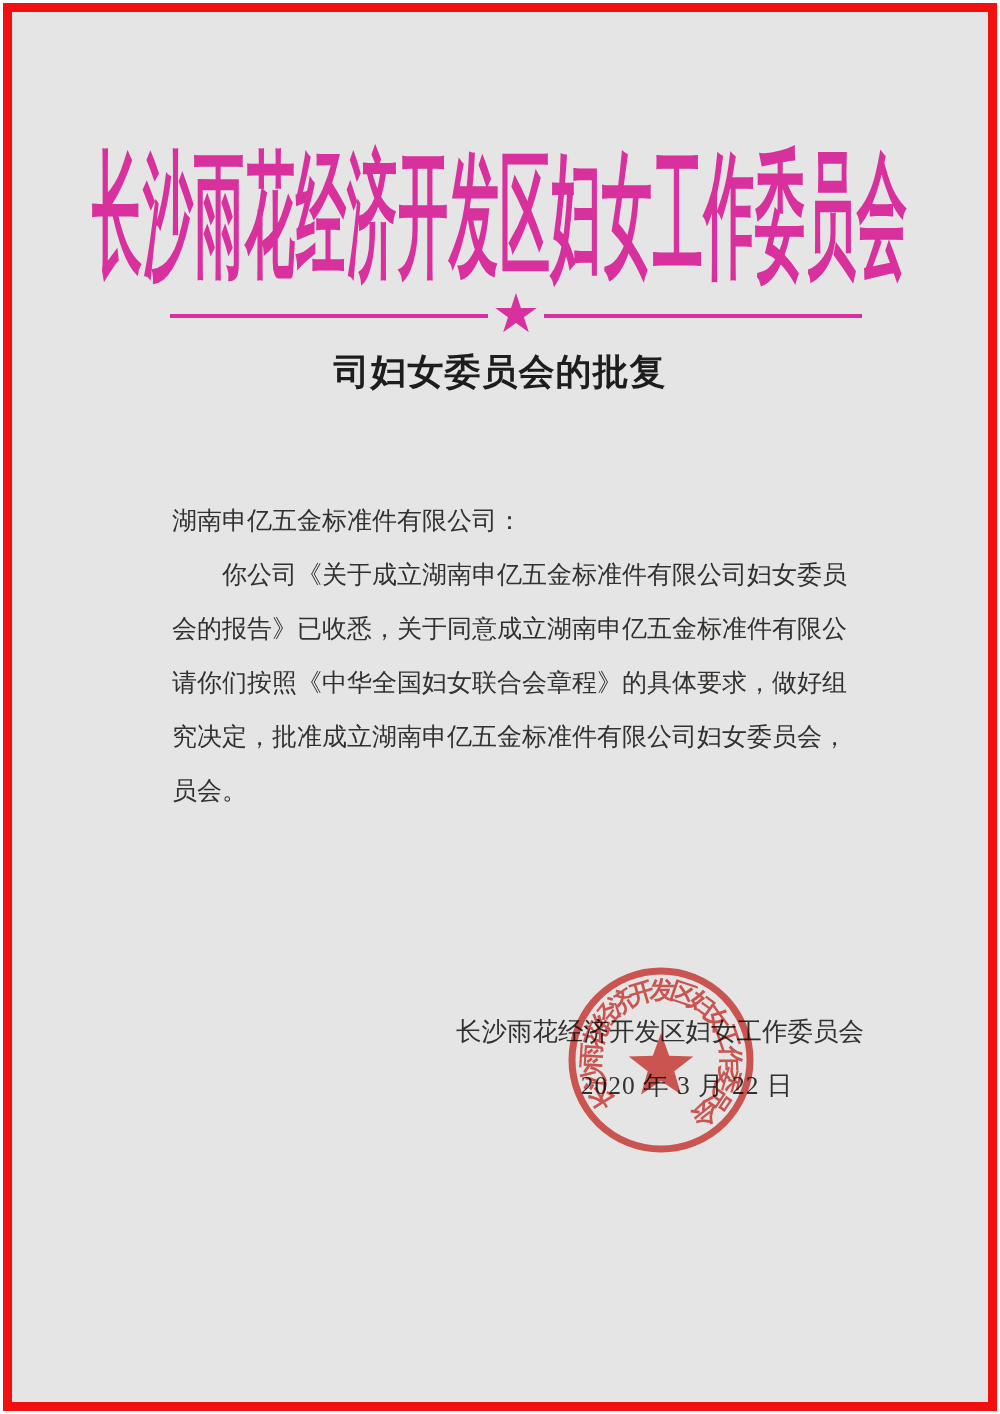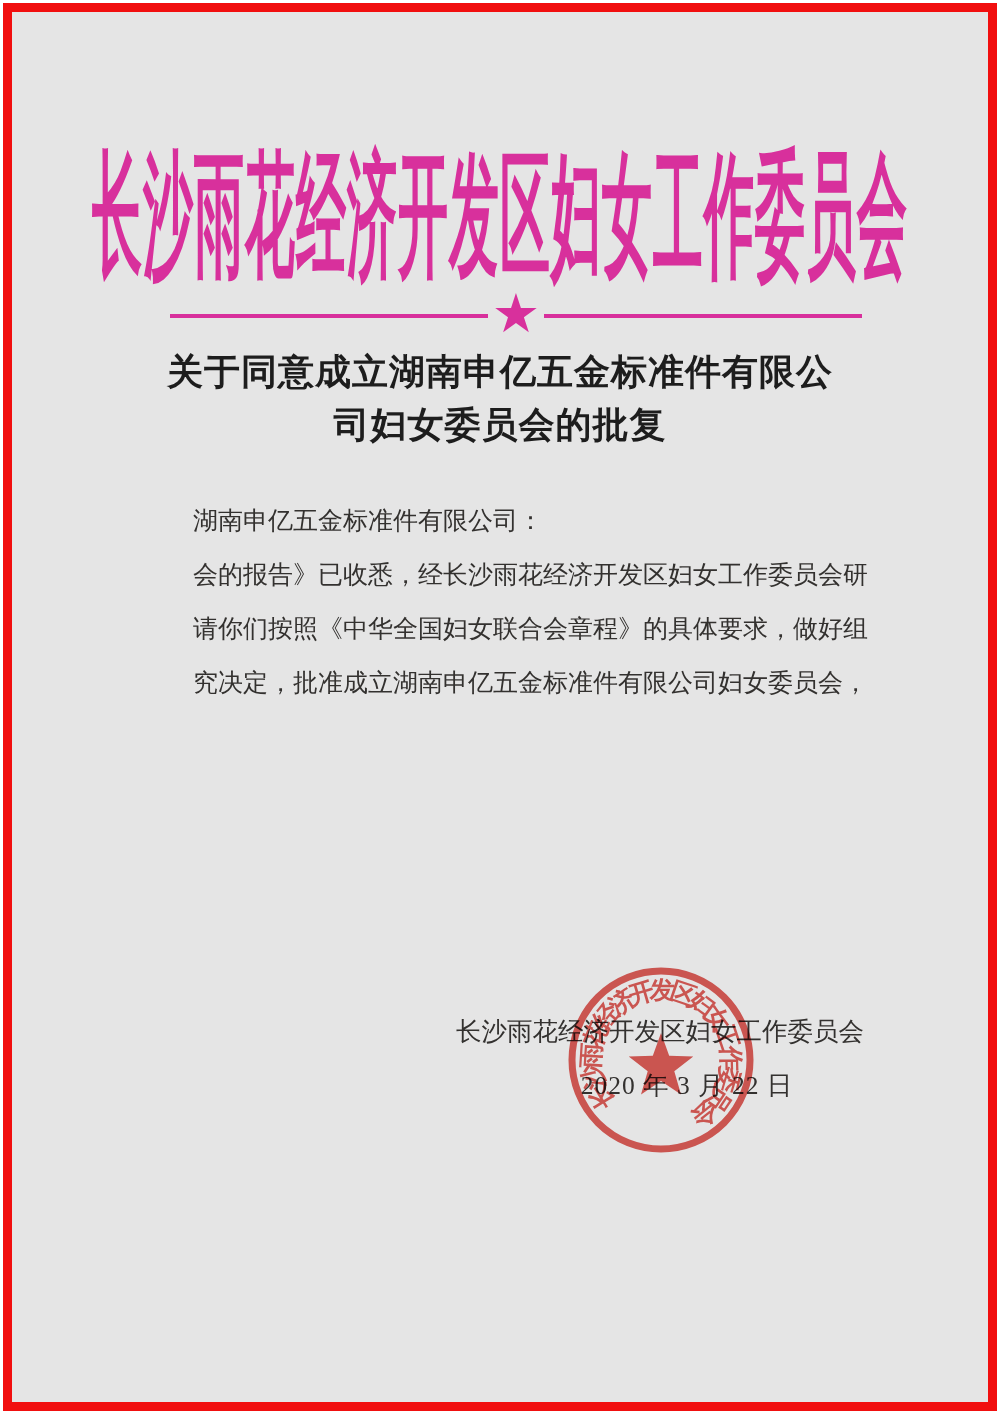--- a/index.html
+++ b/index.html
@@ -21,21 +21,21 @@
     color:var(--header-accent,#d8309c);margin:0 4px;transform:translateY(-2px);}
 
   
   .doc-title{top:334px;left:0;width:100%;text-align:center;
     font-weight:bold;font-size:36px;line-height:53px;color:var(--title-text,#1d1d1d);
     letter-spacing:1px;}
 
   
   .body-text{top:482px;left:160px;width:706px;font-size:25px;line-height:54px;
     color:var(--body-text,#33312f);}
-  .body-text .line{white-space:pre;margin-left:21px;}
+  .body-text .line{white-space:pre;}
 
   
   .signature{top:1002px;left:0;width:852px;text-align:right;font-size:25.5px;
     color:var(--body-text,#33312f);white-space:nowrap;}
   .sign-date{top:1056px;left:460px;width:430px;text-align:center;font-size:25.5px;
     color:var(--body-text,#33312f);letter-spacing:1px;white-space:nowrap;}
 
   
   .seal{top:948px;left:549px;width:200px;height:200px;
     mix-blend-mode:multiply;opacity:.88;}
@@ -51,29 +51,30 @@
 
   <div class="abs org-header">长沙雨花经济开发区妇女工作委员会</div>
 
   <div class="abs divider">
     <div class="rule"></div>
     <div class="star">★</div>
     <div class="rule"></div>
   </div>
 
   <div class="abs doc-title">
-    <div>关于同意成立湖南申亿五金标准件有限公</div>
     <div>司妇女委员会的批复</div>
   </div>
 
   <div class="abs body-text">
     <div class="line">湖南申亿五金标准件有限公司：</div>
-    <div class="line">会的报告》已收悉，经长沙雨花经济开发区妇女工作委员会研</div>
+    <div class="line">　　你公司《关于成立湖南申亿五金标准件有限公司妇女委员</div>
+    <div class="line">会的报告》已收悉，关于同意成立湖南申亿五金标准件有限公</div>
     <div class="line">请你们按照《中华全国妇女联合会章程》的具体要求，做好组</div>
     <div class="line">究决定，批准成立湖南申亿五金标准件有限公司妇女委员会，</div>
+    <div class="line">员会。</div>
   </div>
 
   <div class="abs signature">长沙雨花经济开发区妇女工作委员会</div>
 
   <div class="abs sign-date">2020 年 3 月 22 日</div>
 
   <svg class="abs seal" viewBox="-100 -100 200 200" xmlns="http://www.w3.org/2000/svg">
     <circle r="89" fill="none" stroke-width="7"></circle>
     <polygon points="0,-27 8.2,-4.3 32.3,-3.5 13.3,11.3 20,34.5 0,21 -20,34.5 -13.3,11.3 -32.3,-3.5 -8.2,-4.3"></polygon>
     <g id="seal-text-group">

